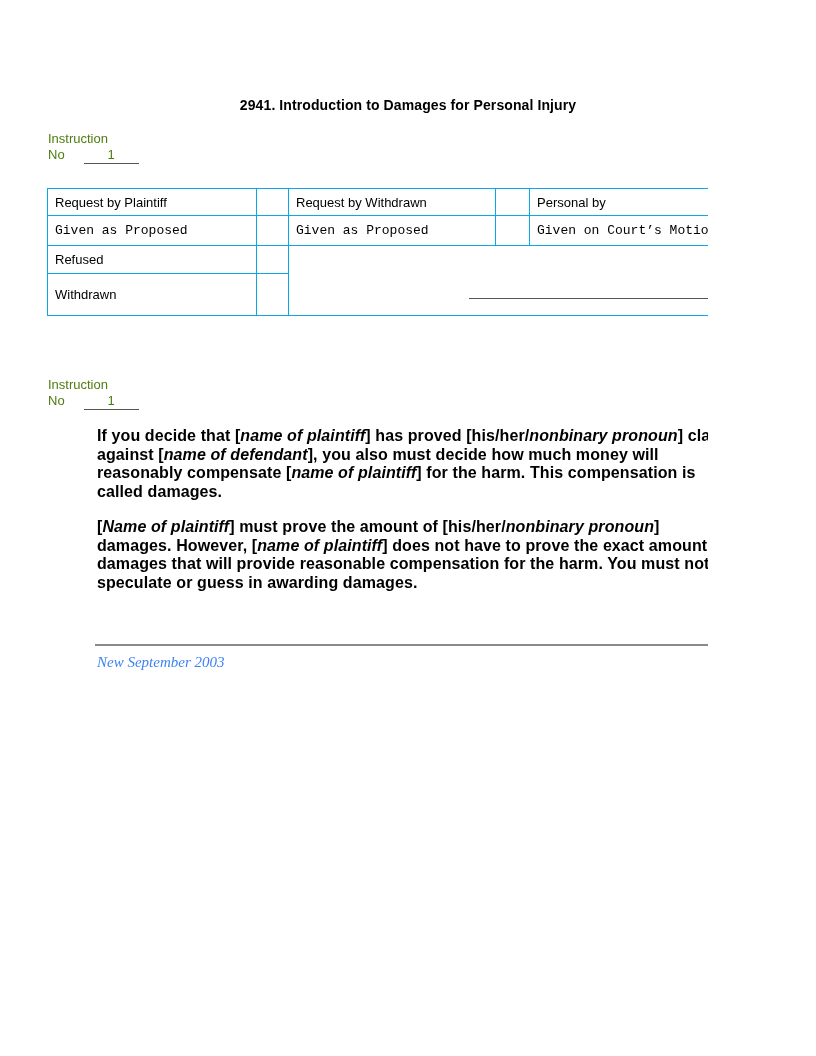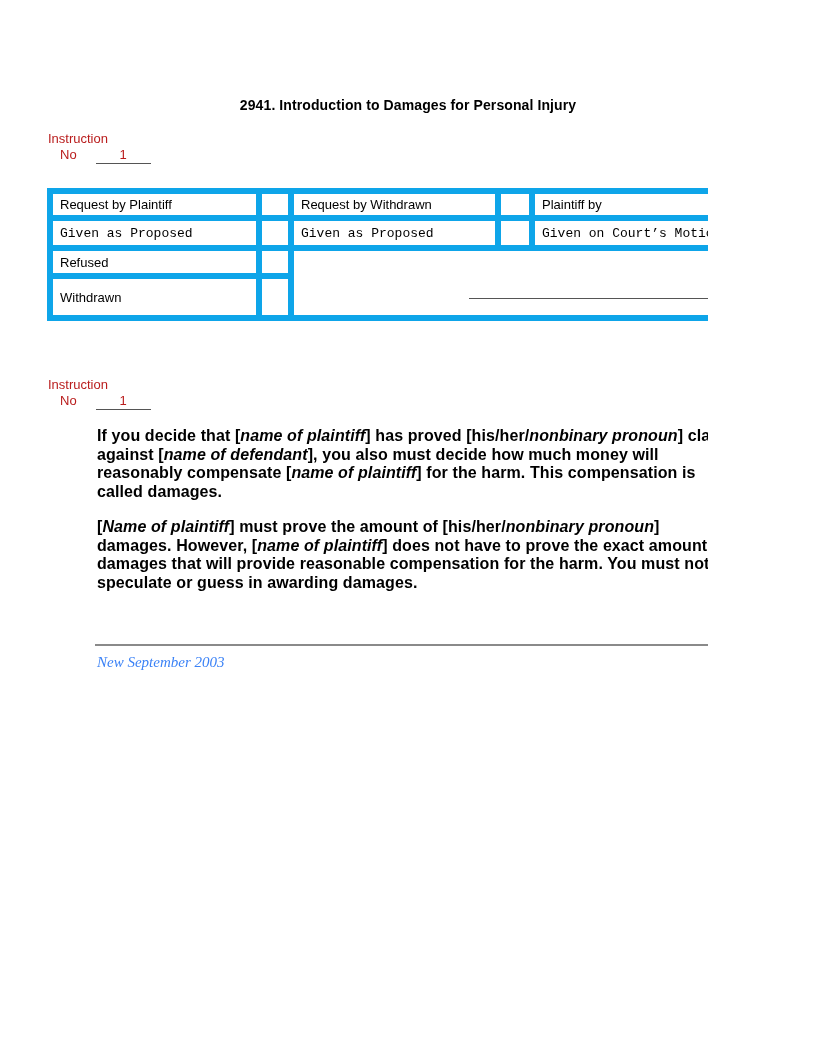--- a/index.html
+++ b/index.html
@@ -25,47 +25,47 @@
     font-weight: bold;
     letter-spacing: 0.1px;
   }
 
   
   .instr-block {
     position: absolute;
     left: 48px;
     font-size: 13px;
     line-height: 15px;
-    color: #b91c1c;
+    color: #4d7c0f;
   }
   .instr-top { top: 131px; }
   .instr-bottom { top: 377px; }
   .instr-no-line { margin-top: 1px; }
-  .instr-no-label { display: inline-block; margin-left: 12px; }
+  .instr-no-label { display: inline-block; }
   .num-blank {
     display: inline-block;
     width: 55px;
     margin-left: 19px;
     text-align: center;
     border-bottom: 1px solid #555;
     padding-bottom: 1px;
   }
 
   
   .disposition {
     position: absolute;
     top: 188px;
     left: 47px;
     border-collapse: collapse;
     table-layout: fixed;
     width: 722px;
     font-size: 13px;
   }
   .disposition td {
-    border: 6px solid #0ea5e9;
+    border: 1px solid #0ea5e9;
     padding: 0 0 0 7px;
     vertical-align: middle;
     height: 27px;
     overflow: hidden;
     white-space: nowrap;
   }
   .disposition td.box { padding: 0; }
   .disposition tr.r2 td { height: 30px; font-family: Liberation Mono, monospace; }
   .disposition tr.r3 td { height: 28px; }
   .disposition tr.r4 td { height: 42px; }
@@ -143,21 +143,21 @@
         <col style="width:34px">
       <col style="width:209px">
         <col style="width:31px">
     </colgroup>
     <tbody>
         <tr class="r1">
       <td>Request by Plaintiff</td>
       <td class="box"></td>
       <td>Request by Withdrawn</td>
       <td class="box"></td>
-      <td>Plaintiff by</td>
+      <td>Personal by</td>
       <td class="box"></td>
     </tr>
     <tr class="r2">
       <td>Given as Proposed</td>
       <td class="box"></td>
       <td>Given as Proposed</td>
       <td class="box"></td>
       <td>Given on Court’s Motion</td>
       <td class="box"></td>
     </tr>

